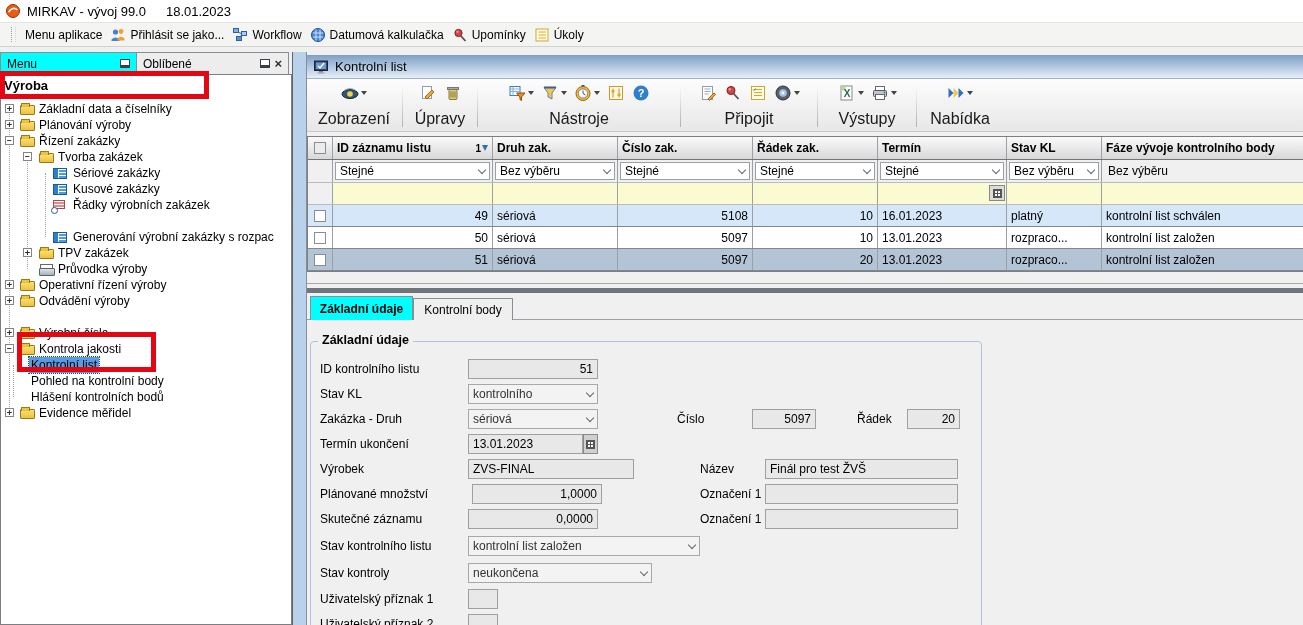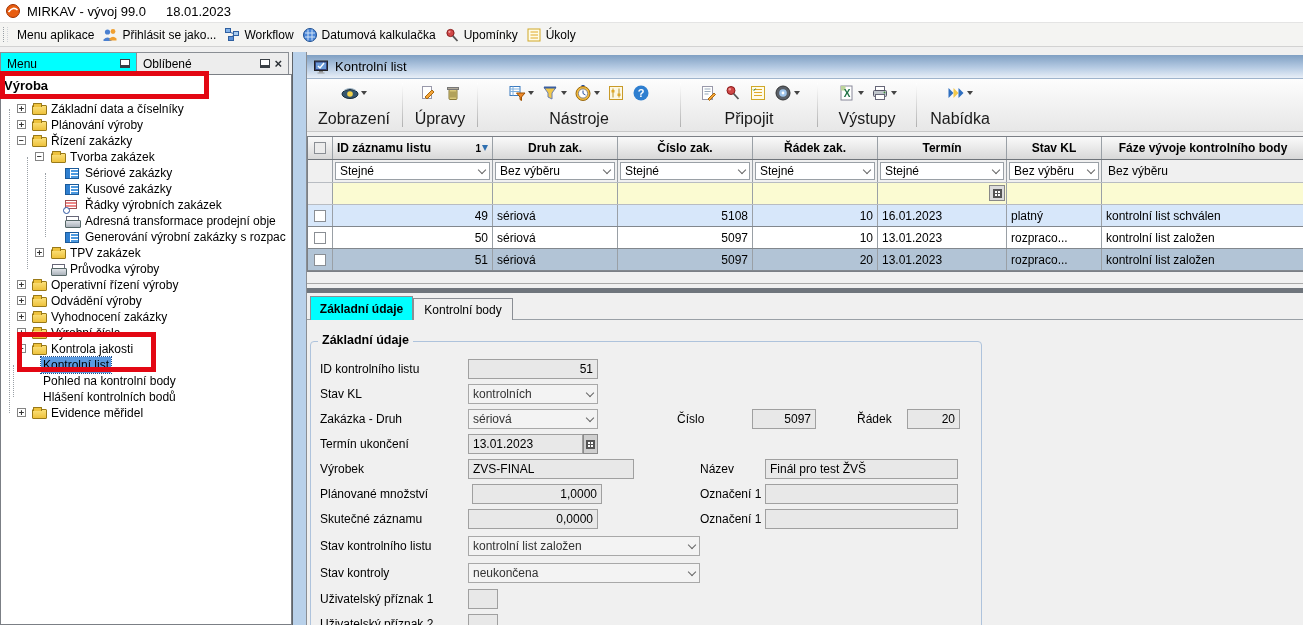--- a/index.html
+++ b/index.html
@@ -7,38 +7,38 @@
        font-family:"Liberation Sans","DejaVu Sans",sans-serif;font-size:12px;color:#000}
   .abs{position:absolute}
 
   
   .titlebar{left:0;top:0;width:1303px;height:22px;background:#fff;display:flex;align-items:center;gap:6px;padding-left:5px;box-sizing:border-box}
   .wtitle{font-size:13px}
   .wdate{font-size:13px;margin-left:14px}
 
   
   .menubar{left:0;top:22px;width:1303px;height:25px;background:#f4f4f2;border-top:1px solid #e4e4e4;border-bottom:1px solid #d2d2d2;
-           display:flex;align-items:center;box-sizing:border-box;padding-left:2px}
+           display:flex;align-items:center;box-sizing:border-box;padding-left:10px}
   .grip{width:3px;height:15px;border-left:1px dotted #9aa0a6;border-right:1px dotted #cfd3d8;margin:0 5px 0 1px}
   .mitem{display:flex;align-items:center;gap:4px;padding:2px 4px;cursor:default}
   .mitem span.lbl{white-space:nowrap}
 
   
   .sidetabs{left:0;top:52px;width:292px;height:22px;display:flex}
   .stab{box-sizing:border-box;height:22px;display:flex;align-items:center;justify-content:space-between;
         padding:0 6px;border:1px solid #8a8e94;border-bottom:none;font-size:12px}
   .stab.menu{width:137px;background:#00ffff}
   .stab.obl{width:152px;background:#ededed;border-left:none}
   .minbox{width:10px;height:9px;border:1px solid #3a3f45;box-sizing:border-box;border-bottom:3px solid #3a3f45;background:#fff}
   .closex{font-size:13px;font-weight:bold;color:#2a2f35;line-height:10px}
   .stab .icns{display:flex;gap:4px;align-items:center}
 
   .treepanel{left:0;top:74px;width:292px;height:551px;background:#fff;border:1px solid #7b7f85;box-sizing:border-box;overflow:hidden}
   .rootlbl{position:absolute;left:3px;top:3px;font-weight:bold;font-size:13px}
-  .trow{position:absolute;left:12px;width:350px;height:16px;line-height:16px;white-space:nowrap;cursor:default}
+  .trow{position:absolute;left:0;width:350px;height:16px;line-height:16px;white-space:nowrap;cursor:default}
   .tlabel{position:absolute;top:0;font-size:12px}
   .tlabel.sel{background:#5a9ae0;color:#000;padding:0 2px;outline:1px dotted #1a4a8a}
   .exp{position:absolute;top:3px;width:9px;height:9px;background:#fff;border:1px solid #848484;box-sizing:border-box;
        font:bold 9px/7px "DejaVu Sans Mono",monospace;text-align:center;color:#333}
   .exp.plus::after{content:"+"} .exp.minus::after{content:"−";font-size:8px}
   .i-folder{position:absolute;top:4px;width:15px;height:10px;background:linear-gradient(#fbe07a,#eec23c);
             border:1px solid #9a7a18;border-radius:1px;box-sizing:border-box}
   .i-folder::before{content:"";position:absolute;top:-3px;left:0px;width:7px;height:3px;background:#eec23c;border:1px solid #9a7a18;border-bottom:none;border-radius:1px 1px 0 0}
   .i-table{position:absolute;top:3px;width:14px;height:11px;border:1px solid #1a5a9a;box-sizing:border-box;
            background:repeating-linear-gradient(180deg,#fff 0 1px,#4d9ae0 1px 3px)}
@@ -67,21 +67,21 @@
   .tglabel{font-size:16px;color:#1a1a1a;white-space:nowrap}
   .tdiv{width:1px;margin:4px 1px;background:linear-gradient(#fff,#b0b0b0)}
   .tbtn{display:flex;align-items:center;gap:2px;cursor:default}
   .tcaret{width:0;height:0;border-left:3.5px solid transparent;border-right:3.5px solid transparent;border-top:4px solid #444}
 
   
   .grid{left:307px;top:136px;width:996px;border:1px solid #7b7f85;border-right:none;box-sizing:content-box;background:#fff}
   .grow{display:flex;width:996px}
   .gc{box-sizing:border-box;border-right:1px solid #9aa0a6;overflow:hidden;white-space:nowrap;display:flex;align-items:center}
   .ghead{height:22px;background:linear-gradient(#fafafa,#d8d8d8);border-bottom:1px solid #70757b;font-weight:bold}
-  .ghead .gc{padding:0 4px;justify-content:center}
+  .ghead .gc{padding:0 4px;justify-content:space-between}
   .gfilter{height:22px;background:#f0f0f0;border-bottom:1px solid #b8bcc2}
   .fcombo{flex:1;height:18px;margin:1px 2px;border:1px solid #9aa0a6;background:#fff;display:flex;align-items:center;
           justify-content:space-between;padding:0 4px;font-size:12px;box-sizing:border-box}
   .chev{width:5px;height:5px;border-right:1.4px solid #666;border-bottom:1.4px solid #666;transform:rotate(45deg);margin-top:-3px}
   .gyellow{height:21px;border-bottom:1px solid #b8bcc2}
   .gyellow .gc{background:#fbfbd2;position:relative}
   .gyellow .gc.c0{background:#f0f0f0}
   .gdata{height:21px;border-bottom:1px solid #82878d}
   .gdata .gc{padding:0 4px}
   .gdata.alt .gc{background:#d7e7fa}
@@ -239,24 +239,20 @@
     <span class="tlabel" style="left:72px">Sériové zakázky</span>
   </div>
   <div class="trow" style="top:106px">
     <span class="i-table" style="left:52px"></span>
     <span class="tlabel" style="left:72px">Kusové zakázky</span>
   </div>
   <div class="trow" style="top:122px">
     <span class="i-tclock" style="left:52px"></span>
     <span class="tlabel" style="left:72px">Řádky výrobních zakázek</span>
   </div>
-  <div class="trow" style="top:138px">
-    <span class="i-printer" style="left:52px"></span>
-    <span class="tlabel" style="left:72px">Adresná transformace prodejní obje</span>
-  </div>
   <div class="trow" style="top:154px">
     <span class="i-table" style="left:52px"></span>
     <span class="tlabel" style="left:72px">Generování výrobní zakázky s rozpac</span>
   </div>
   <div class="trow" style="top:170px">
     <span class="exp plus" style="left:22px"></span>
     <span class="i-folder" style="left:38px"></span>
     <span class="tlabel" style="left:57px">TPV zakázek</span>
   </div>
   <div class="trow" style="top:186px">
@@ -265,25 +261,20 @@
   </div>
   <div class="trow" style="top:218px">
     <span class="exp plus" style="left:4px"></span>
     <span class="i-folder" style="left:19px"></span>
     <span class="tlabel" style="left:38px">Odvádění výroby</span>
   </div>
   <div class="trow" style="top:202px">
     <span class="exp plus" style="left:4px"></span>
     <span class="i-folder" style="left:19px"></span>
     <span class="tlabel" style="left:38px">Operativní řízení výroby</span>
-  </div>
-  <div class="trow" style="top:234px">
-    <span class="exp plus" style="left:4px"></span>
-    <span class="i-folder" style="left:19px"></span>
-    <span class="tlabel" style="left:38px">Vyhodnocení zakázky</span>
   </div>
   <div class="trow" style="top:250px">
     <span class="exp plus" style="left:4px"></span>
     <span class="i-folder" style="left:19px"></span>
     <span class="tlabel" style="left:38px">Výrobní čísla</span>
   </div>
   <div class="trow" style="top:266px">
     <span class="exp minus" style="left:4px"></span>
     <span class="i-folder" style="left:19px"></span>
     <span class="tlabel" style="left:38px">Kontrola jakosti</span>
@@ -609,21 +600,21 @@
   </div>
 
 <div class="abs gbox"></div>
 <div class="abs glegend">Základní údaje</div>
 
 <div class="abs flabel" style="left:320px;top:359px">ID kontrolního listu</div>
 <div class="abs ffield right" style="left:468px;top:359px;width:130px">51</div>
 
 <div class="abs flabel" style="left:320px;top:384px">Stav KL</div>
 <div class="abs fcbo" style="left:468px;top:384px;width:130px">
-  <span>kontrolních</span>
+  <span>kontrolního</span>
     <span class="chev"></span>
 </div>
 
 <div class="abs flabel" style="left:320px;top:409px">Zakázka - Druh</div>
 <div class="abs fcbo" style="left:468px;top:409px;width:130px">
   <span>sériová</span>
     <span class="chev"></span>
 </div>
 <div class="abs flabel" style="left:677px;top:409px">Číslo</div>
 <div class="abs ffield right" style="left:752px;top:409px;width:64px">5097</div>
@@ -651,21 +642,21 @@
 <div class="abs flabel" style="left:700px;top:509px">Označení 1</div>
 <div class="abs ffield" style="left:765px;top:509px;width:193px"></div>
 
 <div class="abs flabel" style="left:320px;top:536px">Stav kontrolního listu</div>
 <div class="abs fcbo" style="left:468px;top:536px;width:232px">
   <span>kontrolní list založen</span>
     <span class="chev"></span>
 </div>
 
 <div class="abs flabel" style="left:320px;top:563px">Stav kontroly</div>
-<div class="abs fcbo" style="left:468px;top:563px;width:232px">
+<div class="abs fcbo" style="left:468px;top:563px;width:184px">
   <span>neukončena</span>
     <span class="chev"></span>
 </div>
 
 <div class="abs flabel" style="left:320px;top:589px">Uživatelský příznak 1</div>
 <div class="abs ffield" style="left:468px;top:589px;width:30px"></div>
 
 <div class="abs flabel" style="left:320px;top:614px">Uživatelský příznak 2</div>
 <div class="abs ffield" style="left:468px;top:614px;width:30px"></div>
 

